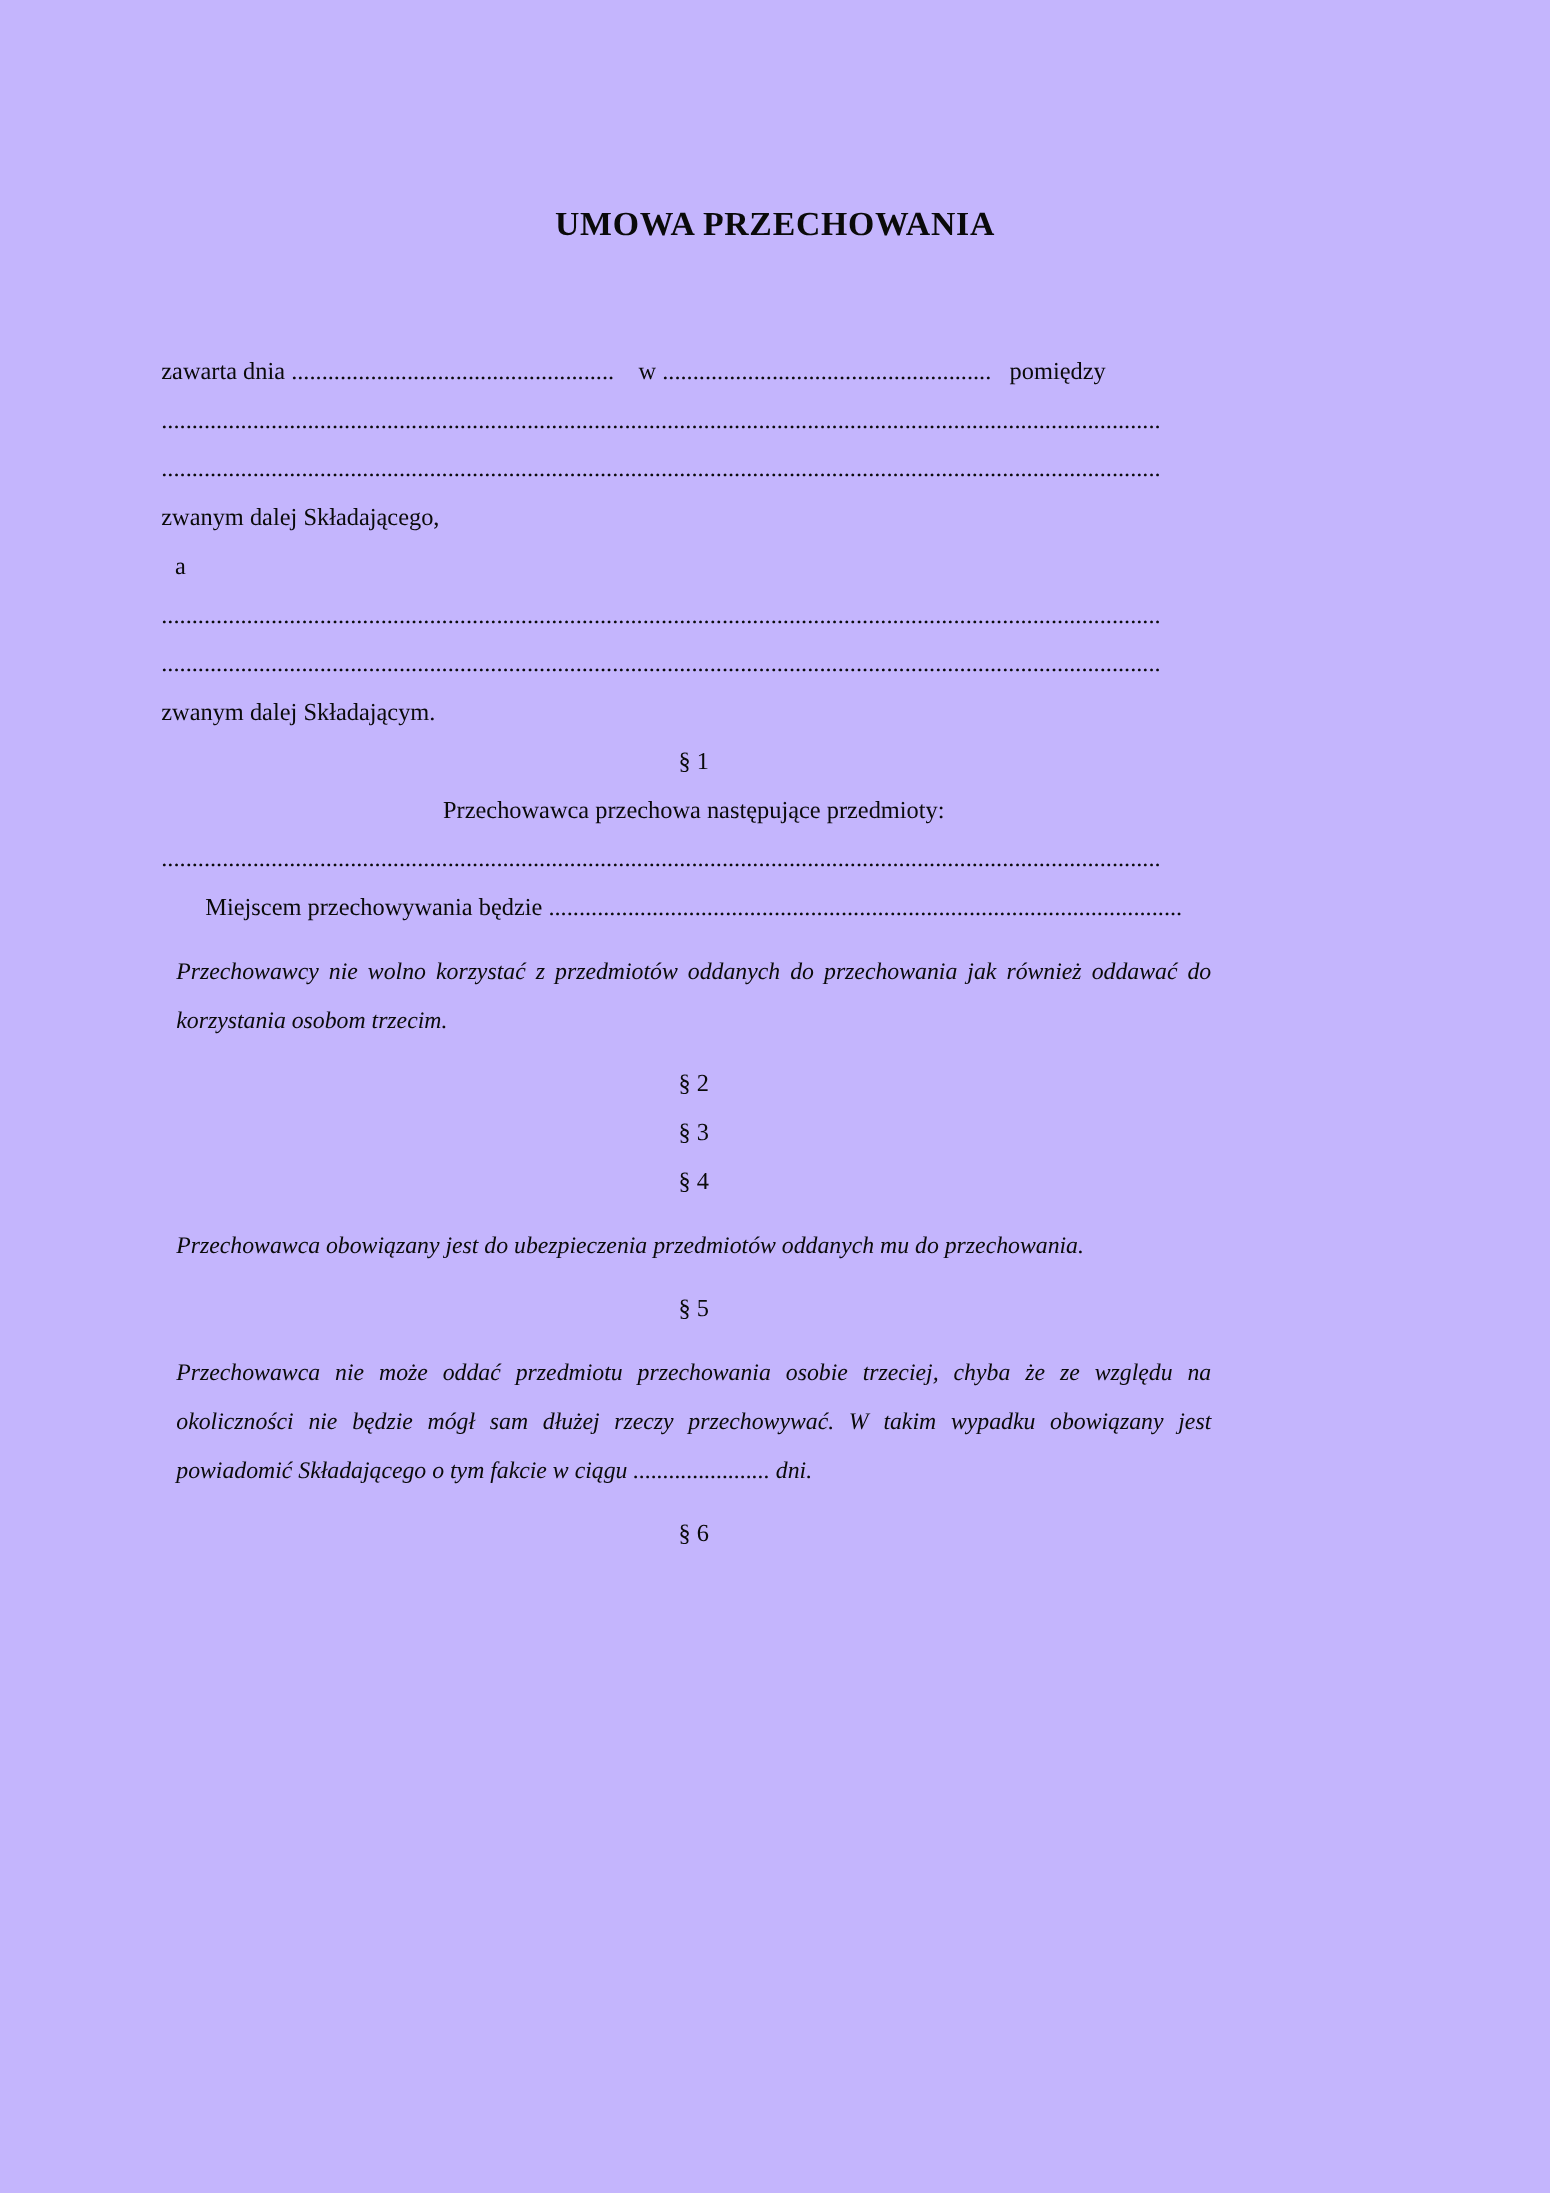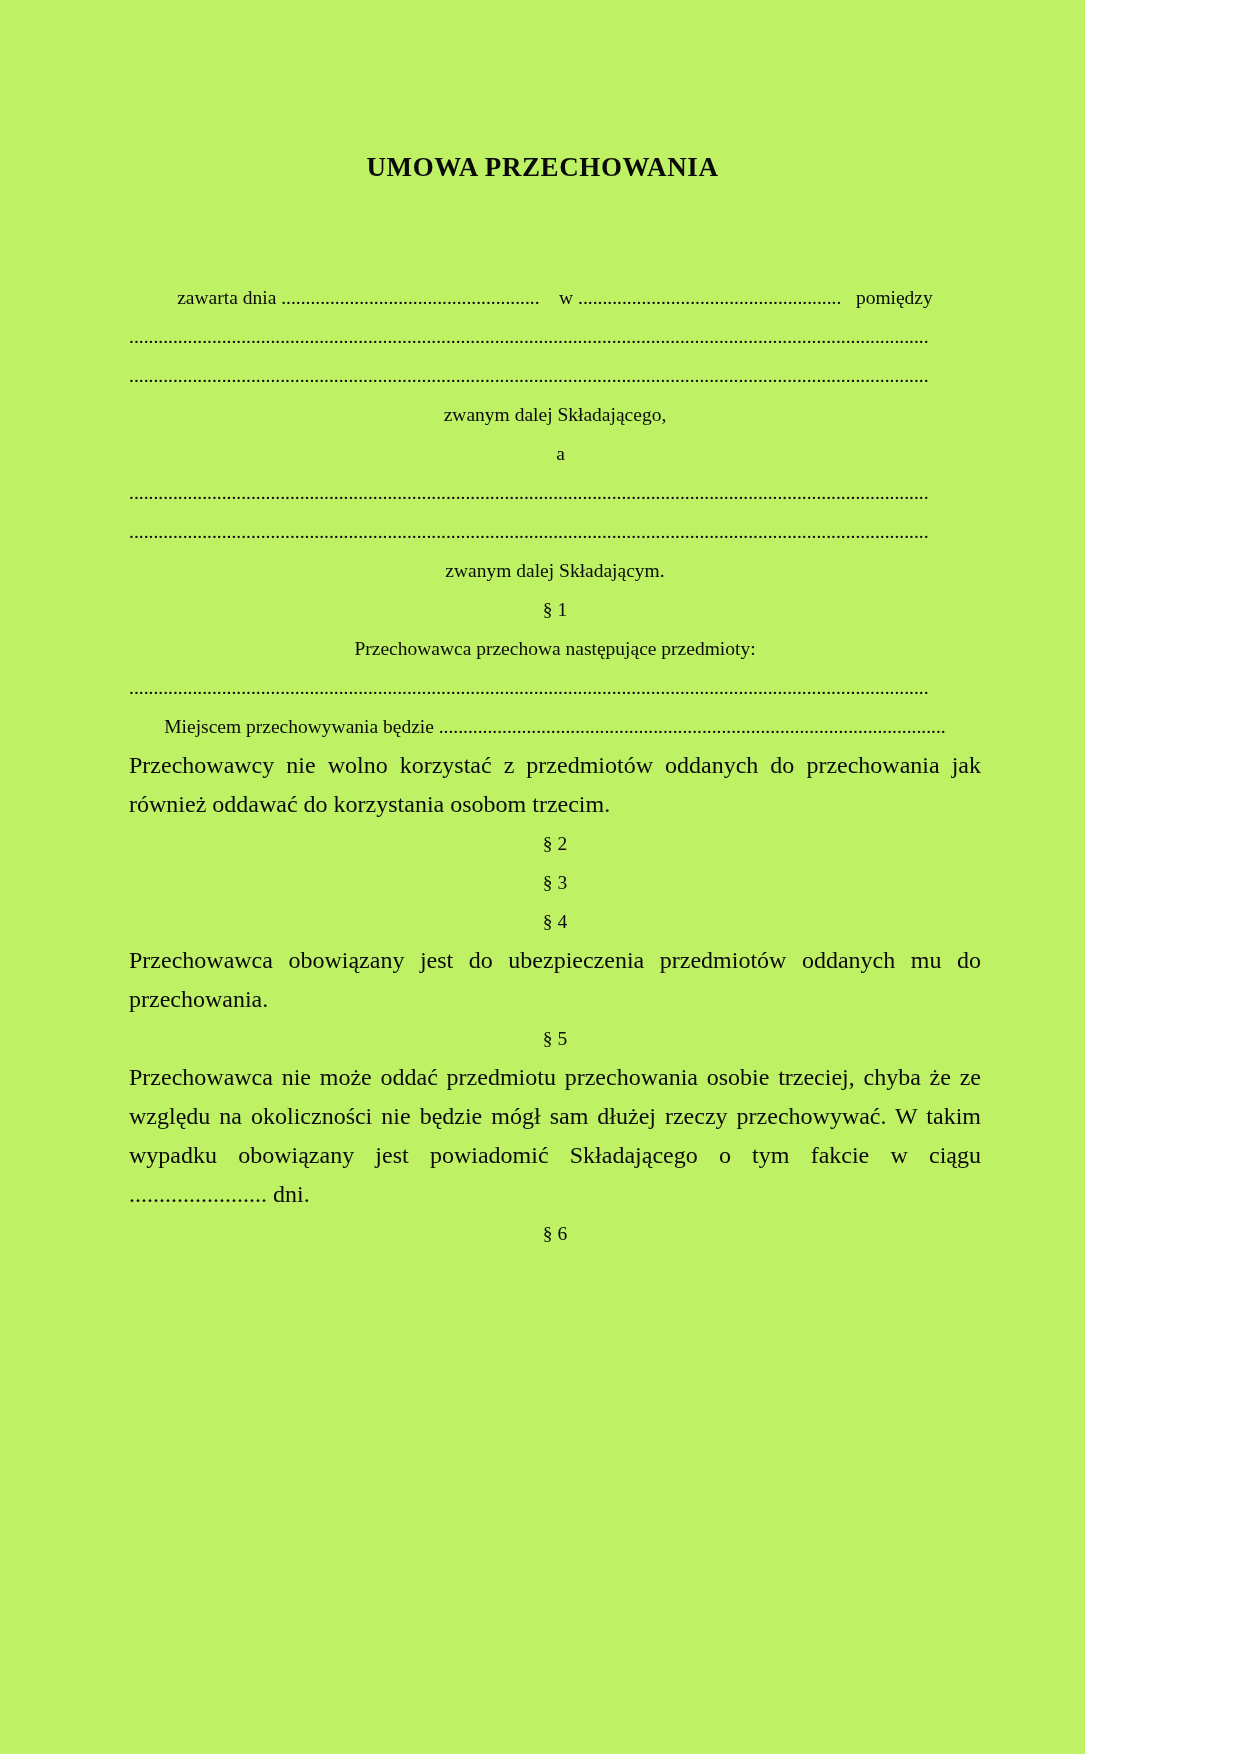--- a/index.html
+++ b/index.html
@@ -9,25 +9,25 @@
   }
   body {
     width: 1240px;
     height: 1754px;
     font-family: "Liberation Serif", "DejaVu Serif", serif;
     color: #0a0a0a;
     position: relative;
     overflow: hidden;
   }
   .page {
-    width: 1085px;
+    width: 1240px;
     height: 1754px;
     box-sizing: border-box;
-    padding: 0;
-    background: #bef264;
+    padding: 12px;
+    background: #c4b5fd;
     position: relative;
   }
   .doc-title {
     text-align: center;
     font-size: 27px;
     font-weight: bold;
     letter-spacing: 0.6px;
     margin: 0;
     padding-top: 152px;
     font-family: "Liberation Serif", "DejaVu Serif", serif;
@@ -35,30 +35,31 @@
   .content {
     position: absolute;
     left: 129px;
     top: 278px;
     width: 852px;
   }
   p.line {
     margin: 0 0 0 0;
     font-size: 19.5px;
     line-height: 39px;
-    text-align: center;
+    text-align: left;
     white-space: nowrap;
     overflow: hidden;
   }
   p.just {
-    margin: 0;
-    font-size: 24px;
+    margin: 12px;
+    font-size: 19px;
     line-height: 39px;
     text-align: justify;
     text-justify: inter-word;
+    font-style: italic;
   }
   p.just-last {
     margin: 0;
     font-size: 19.5px;
     line-height: 39px;
     text-align: center;
   }
   .sec {
     margin: 0;
     font-size: 19.5px;

